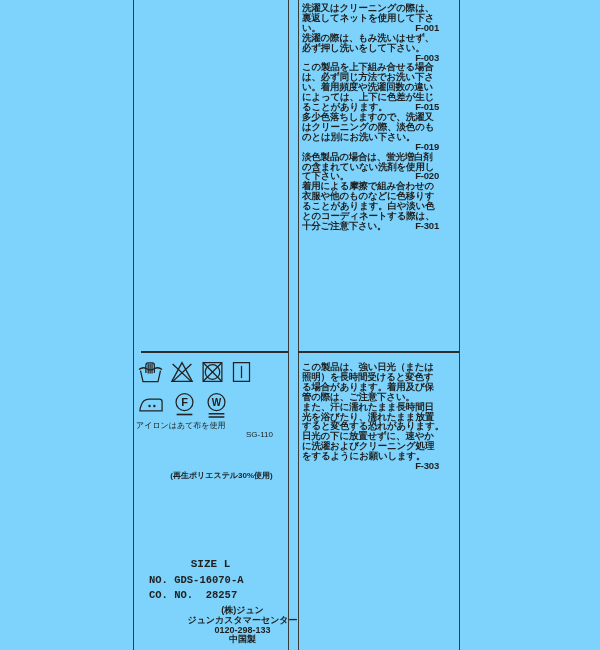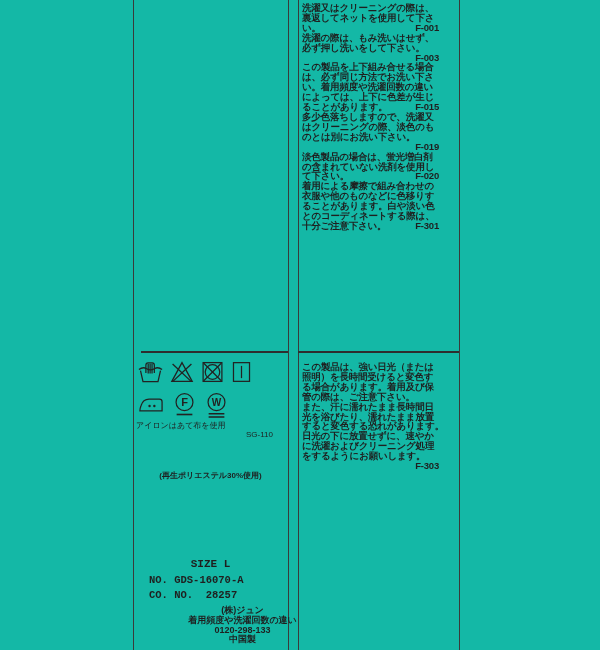--- a/index.html
+++ b/index.html
@@ -1,16 +1,16 @@
 <!DOCTYPE html>
 <html><head>
 <meta charset="utf-8">
 <style>
   html,body{margin:0;padding:0;background:#fff;}
-  .canvas{position:relative;width:600px;height:650px;background:#14b8a6;overflow:hidden;
+  .canvas{position:relative;width:600px;height:650px;background:#7dd3fc;overflow:hidden;
           font-family:"Liberation Sans",sans-serif;color:#1f1f1f;}
   .vline{position:absolute;top:0;bottom:0;width:1.4px;background:#3a3a3a;}
   .v1{left:133px}.v2{left:288px}.v3{left:298px}.v4{left:459px}
   .hdiv{position:absolute;height:2px;background:#2e2e2e;}
   .hdiv-left{left:141px;width:147px;top:351px;}
   .hdiv-right{left:298px;width:161px;top:351px;}
 
   
   .tblock{position:absolute;left:302px;width:137px;font-size:9.5px;line-height:9.9px;
           font-weight:700;letter-spacing:-0.2px;}
@@ -24,21 +24,21 @@
   .symrow1{left:138px;top:360px;gap:7px;}
   .symrow2{left:138px;top:392px;gap:9px;}
   .sym svg{display:block;}
   .iron-note{position:absolute;left:136px;top:420px;font-size:8px;font-weight:400;white-space:pre;}
   .sg-code{position:absolute;left:133px;top:430px;width:140px;text-align:right;
            font-size:8px;font-weight:400;}
   .composition{position:absolute;left:183px;top:442px;width:93px;font-size:9.5px;
                font-weight:700;line-height:12.5px;}
   .crow{display:flex;justify-content:space-between;white-space:nowrap;}
   .recycle{position:absolute;left:133px;top:470px;width:155px;text-align:center;
-           font-size:8px;font-weight:700;}
+           font-size:8px;font-weight:700;padding-left:11px;}
   .mono{font-family:"Liberation Mono","DejaVu Sans Mono",monospace;font-weight:700;
         white-space:pre;text-align:right;}
   .size-line{position:absolute;left:133px;top:558px;width:155px;text-align:center;font-size:11px;}
   .no-line{position:absolute;left:149px;top:574px;font-size:10.5px;}
   .co-line{position:absolute;left:149px;top:589px;font-size:10.5px;}
   .company-block{position:absolute;left:133px;top:606px;width:155px;text-align:center;
                  font-size:9px;font-weight:700;line-height:9.8px;padding-left:32px;}
 </style>
 </head>
 <body>
@@ -292,18 +292,18 @@
 
 
   <div class="recycle">(再生ポリエステル30%使用)</div>
 
   <div class="size-line mono">SIZE L</div>
   <div class="no-line mono">NO. GDS-16070-A</div>
   <div class="co-line mono">CO. NO.  28257</div>
 
   <div class="company-block">
     <div>(株)ジュン</div>
-    <div>着用頻度や洗濯回数の違い</div>
+    <div>ジュンカスタマーセンター</div>
     <div>0120-298-133</div>
     <div>中国製</div>
   </div>
 
 </div>
 
 </body></html>

